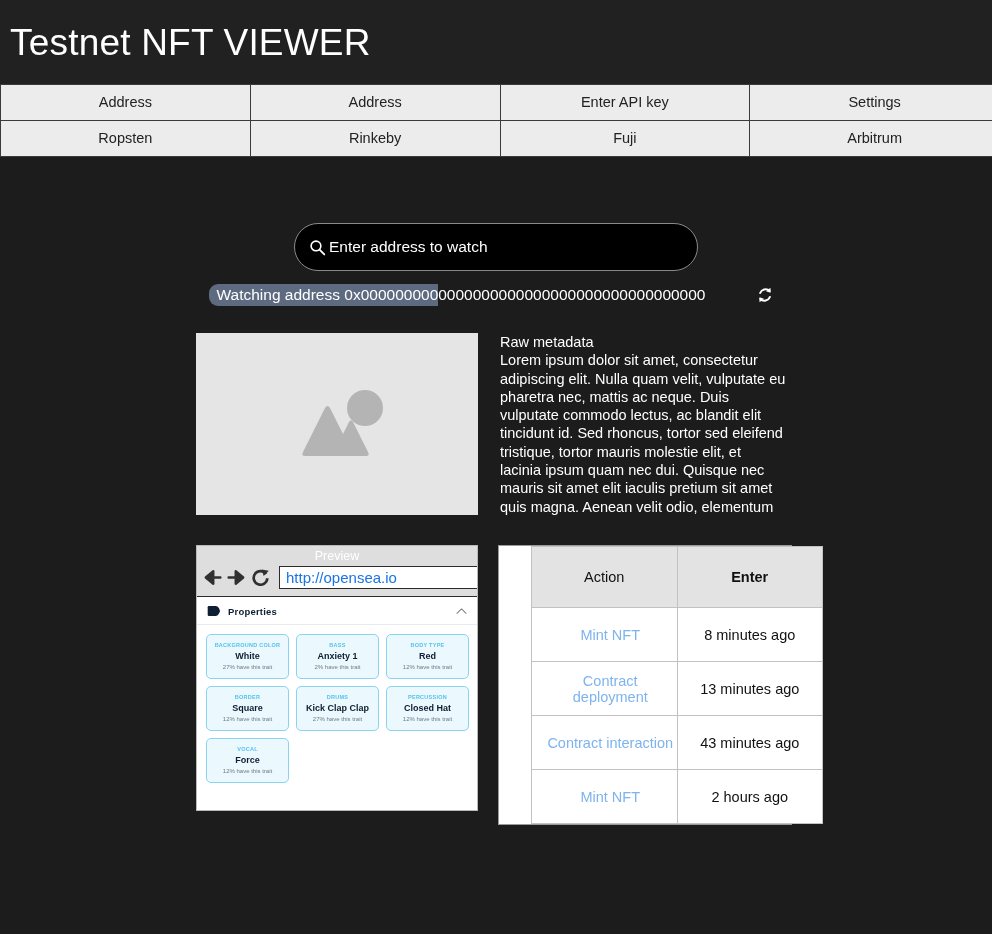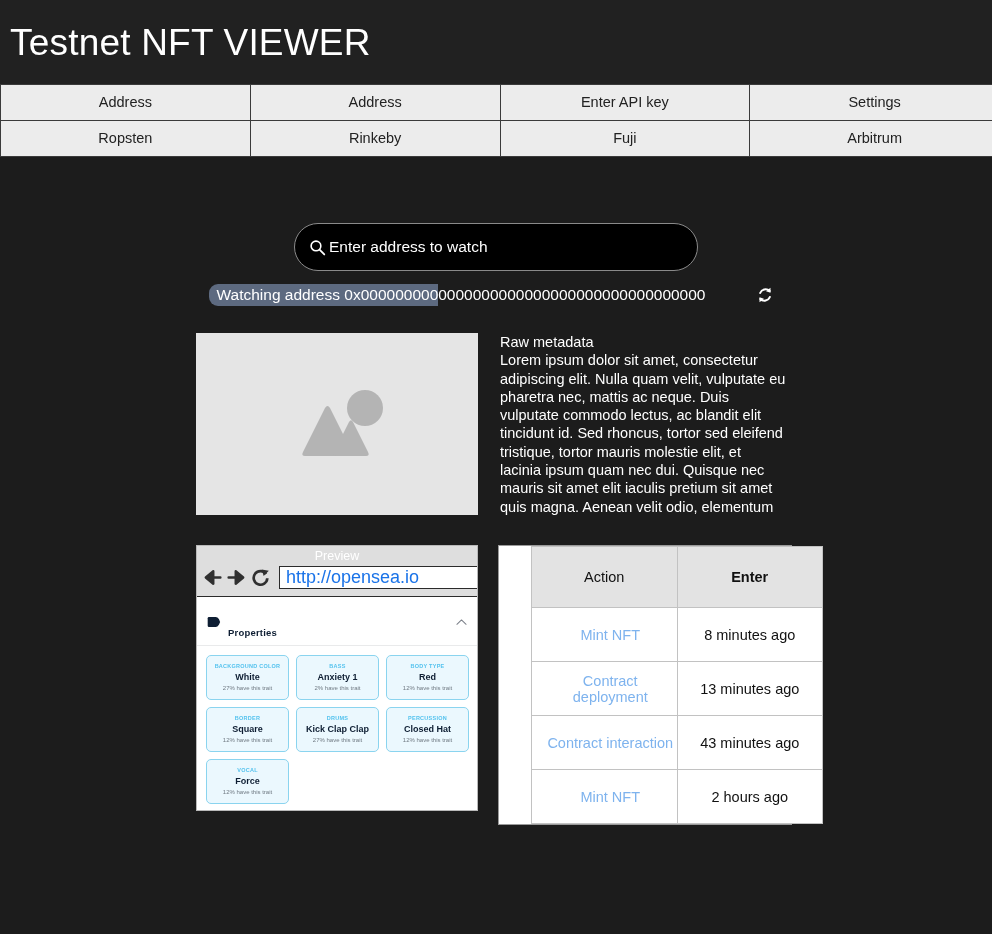--- a/index.html
+++ b/index.html
@@ -189,42 +189,41 @@
     display: block;
     flex: 0 0 auto;
     cursor: pointer;
   }
   .url-bar {
     flex: 1 1 auto;
     height: 23px;
     background: #ffffff;
     border: 1px solid #2b2b2b;
     color: #1a73e8;
-    font-size: 18px;
+    font-size: 15px;
     font-family: "Liberation Sans", sans-serif;
     padding: 0 6px;
     box-sizing: border-box;
     margin-left: 4px;
     outline: none;
   }
   .props-head {
     display: flex;
     align-items: center;
     padding: 8px 10px 7px 10px;
     border-bottom: 1px solid #e9eaeb;
     background: #ffffff;
   }
   .tag-icon { width: 14px; height: 12px; display:block; flex:0 0 auto; }
   .props-title {
     font-size: 9.5px;
     font-weight: bold;
     color: #0e1e33;
     margin-left: 7px;
     letter-spacing: 0.2px;
-    margin-top: 22px;
   }
   .chev { margin-left: auto; width: 11px; height: 8px; display:block; }
   .props-grid {
     display: grid;
     grid-template-columns: repeat(3, 1fr);
     gap: 7px;
     padding: 9px 8px 9px 9px;
     background: #ffffff;
     flex: 1 1 auto;
     align-content: start;

